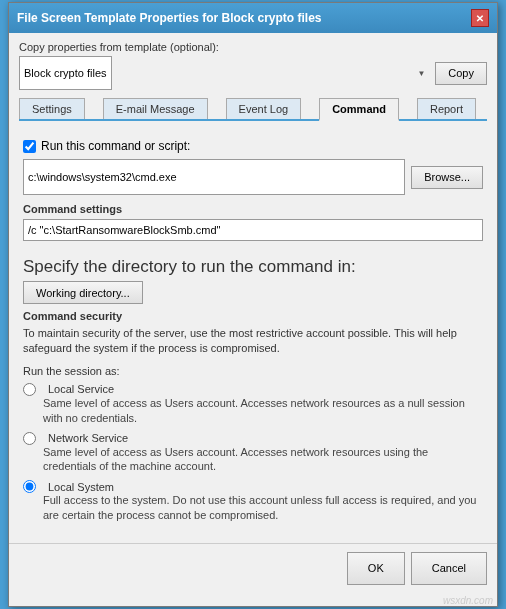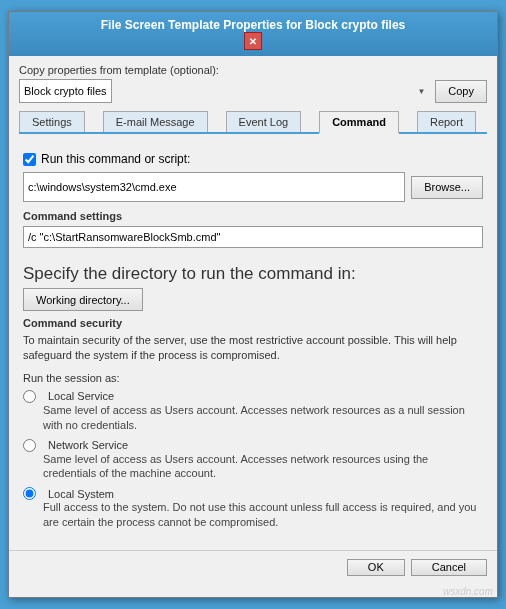--- a/index.html
+++ b/index.html
@@ -22,21 +22,20 @@
     }
     .title-bar {
       background: linear-gradient(to bottom, #4a9fd4, #3b8abf);
       color: white;
       padding: 6px 8px;
       display: flex;
       justify-content: space-between;
       align-items: center;
       font-size: 12px;
       font-weight: bold;
-      flex-direction: column;
     }
     .title-bar-buttons {
       display: flex;
       gap: 2px;
     }
     .title-btn {
       width: 18px;
       height: 18px;
       background: #d9534f;
       border: 1px solid #a02020;
@@ -59,21 +58,21 @@
       color: #333;
       margin-bottom: 3px;
     }
     .copy-row {
       display: flex;
       gap: 6px;
       align-items: center;
     }
     .copy-dropdown {
       flex: 1;
-      height: 24px;
+      height: 34px;
       border: 1px solid #999;
       background: white;
       font-size: 11px;
       padding: 2px 4px;
       appearance: none;
       -webkit-appearance: none;
     }
     .copy-dropdown-wrapper {
       flex: 1;
       position: relative;
@@ -135,21 +134,21 @@
       width: 13px;
       height: 13px;
     }
     .command-row {
       display: flex;
       gap: 6px;
       align-items: center;
       margin-bottom: 8px;
     }
     .text-input {
-      height: 30px;
+      height: 36px;
       border: 1px solid #999;
       background: white;
       font-size: 11px;
       padding: 2px 4px;
     }
     .command-input {
       flex: 1;
     }
     .section-header {
       font-size: 11px;
@@ -217,21 +216,21 @@
       line-height: 1.35;
     }
     .footer {
       display: flex;
       justify-content: flex-end;
       gap: 6px;
       padding: 8px 10px;
       border-top: 1px solid #ccc;
     }
     .footer-btn {
-      height: 17px;
+      height: 33px;
       padding: 0 20px;
       border: 1px solid #999;
       background: linear-gradient(to bottom, #f5f5f5, #e0e0e0);
       font-size: 11px;
       cursor: pointer;
     }
     .watermark {
       font-size: 10px;
       color: #ccc;
       text-align: right;

